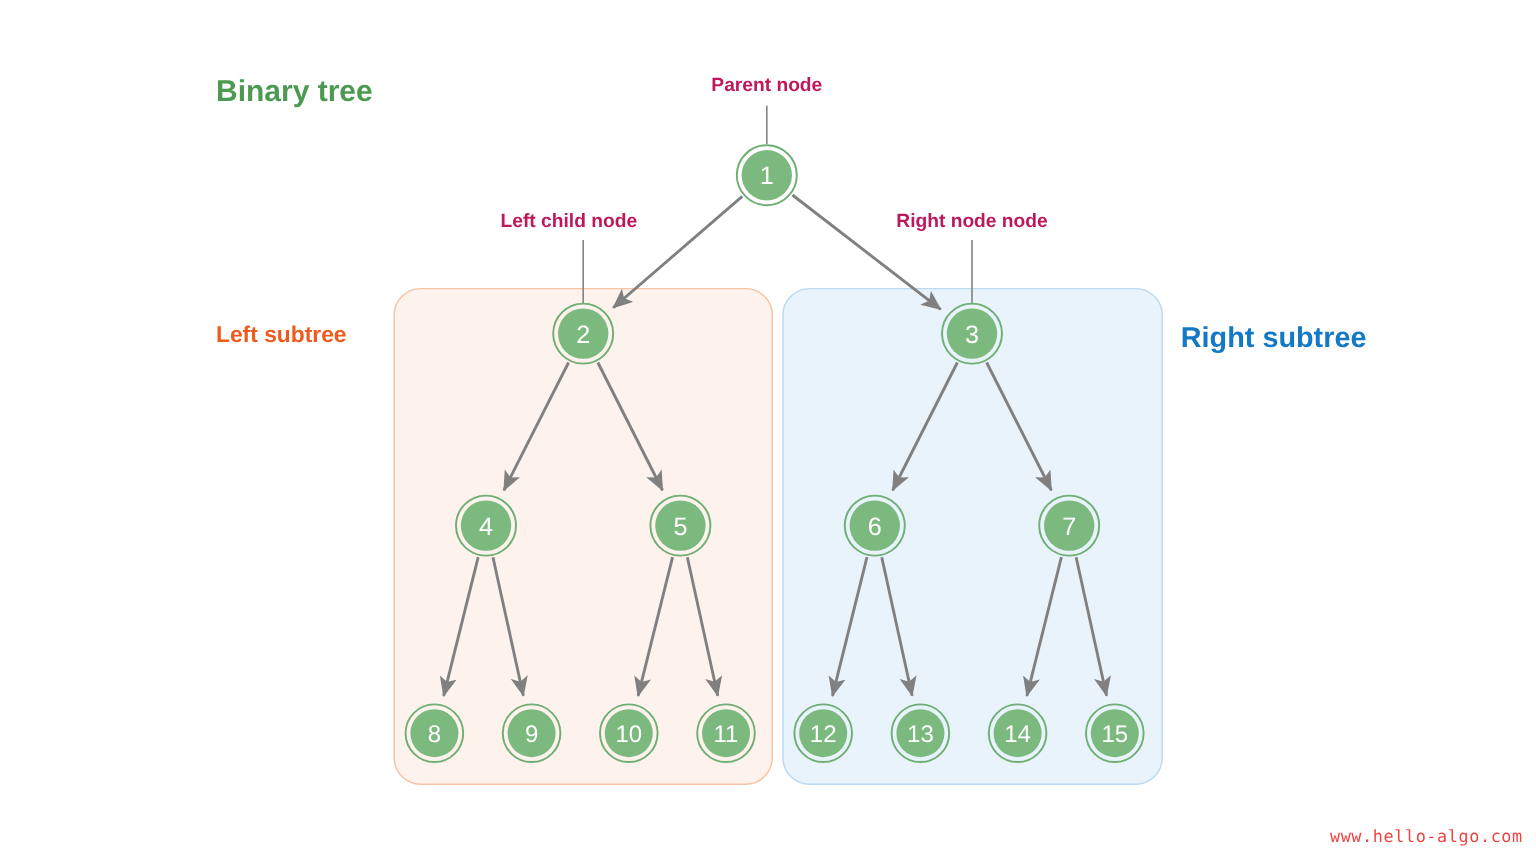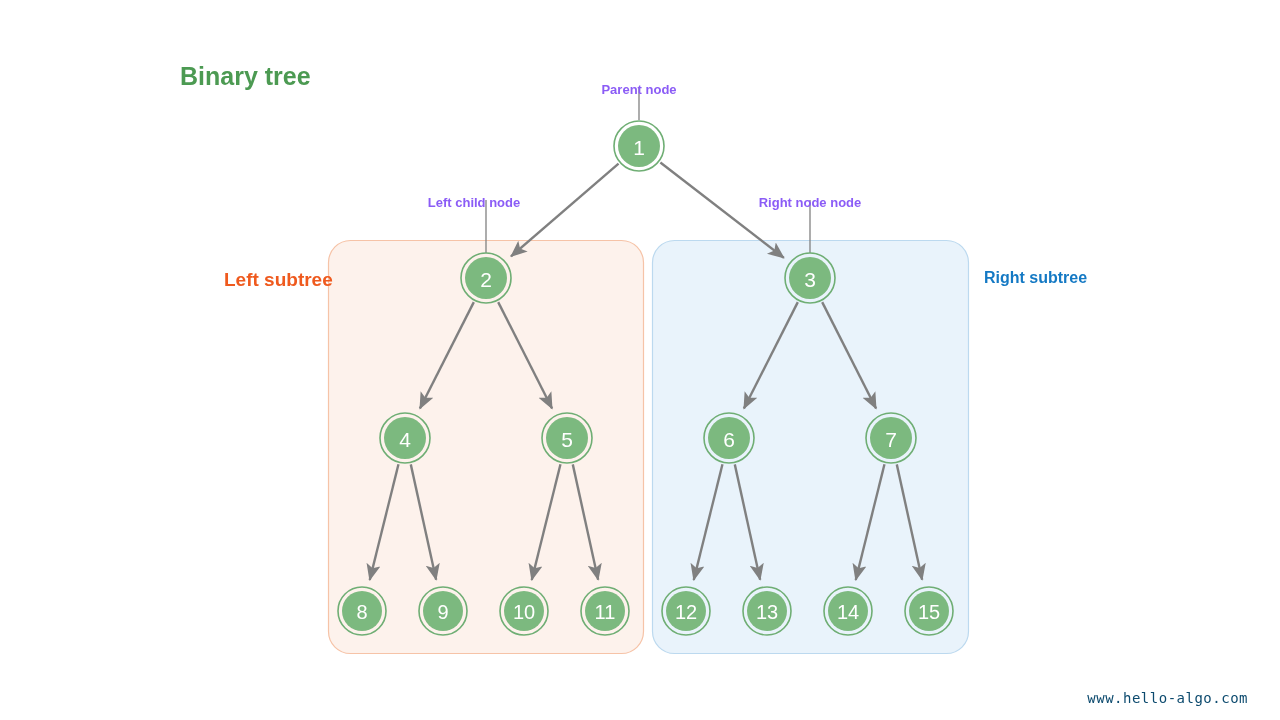--- a/index.html
+++ b/index.html
@@ -24,43 +24,42 @@
     width: 1280px;
     height: 720px;
   }
   .label {
     position: absolute;
     font-weight: bold;
     white-space: nowrap;
     line-height: 1;
   }
   .label-dark {
-    color: #8b5cf6;
-    font-size: 13px;
-    margin-top: 19px;
+    color: #be185d;
+    font-size: 16px;
   }
   .label-title {
     color: #4c9a52;
     font-size: 25px;
   }
   .label-left-sub {
     color: #ef5a1e;
     font-size: 19px;
   }
   .label-right-sub {
     color: #1479c4;
-    font-size: 16px;
+    font-size: 24px;
   }
   .watermark {
     position: absolute;
-    right: 32px;
+    right: 11px;
     bottom: 14px;
     font-family: "DejaVu Sans Mono", "Liberation Mono", monospace;
     font-size: 14px;
-    color: #0c4a6e;
+    color: #ef4444;
     letter-spacing: 0.5px;
   }
   .node-text {
     fill: #ffffff;
     font-family: "Liberation Sans", sans-serif;
     font-size: 21px;
     text-anchor: middle;
     dominant-baseline: central;
   }
   .node-text-leaf {
@@ -186,18 +185,18 @@
           <text x="929" y="612" class="node-text node-text-leaf">15</text>
         </g>
       </g>
   </svg>
 
   <div id="annotations-group">
       <div class="label label-dark" style="left: 639px; top: 64px; transform: translateX(-50%);">Parent node</div>
       <div class="label label-dark" style="left: 474px; top: 177px; transform: translateX(-50%);">Left child node</div>
       <div class="label label-dark" style="left: 810px; top: 177px; transform: translateX(-50%);">Right node node</div>
       <div class="label label-title" style="left: 180px; top: 64px;">Binary tree</div>
-      <div class="label label-left-sub" style="left: 180px; top: 270px; margin-left: 44px;">Left subtree</div>
+      <div class="label label-left-sub" style="left: 180px; top: 270px;">Left subtree</div>
       <div class="label label-right-sub" style="left: 984px; top: 270px;">Right subtree</div>
     </div>
 
   <div class="watermark">www.hello-algo.com</div>
 </div>
 
 </body></html>

